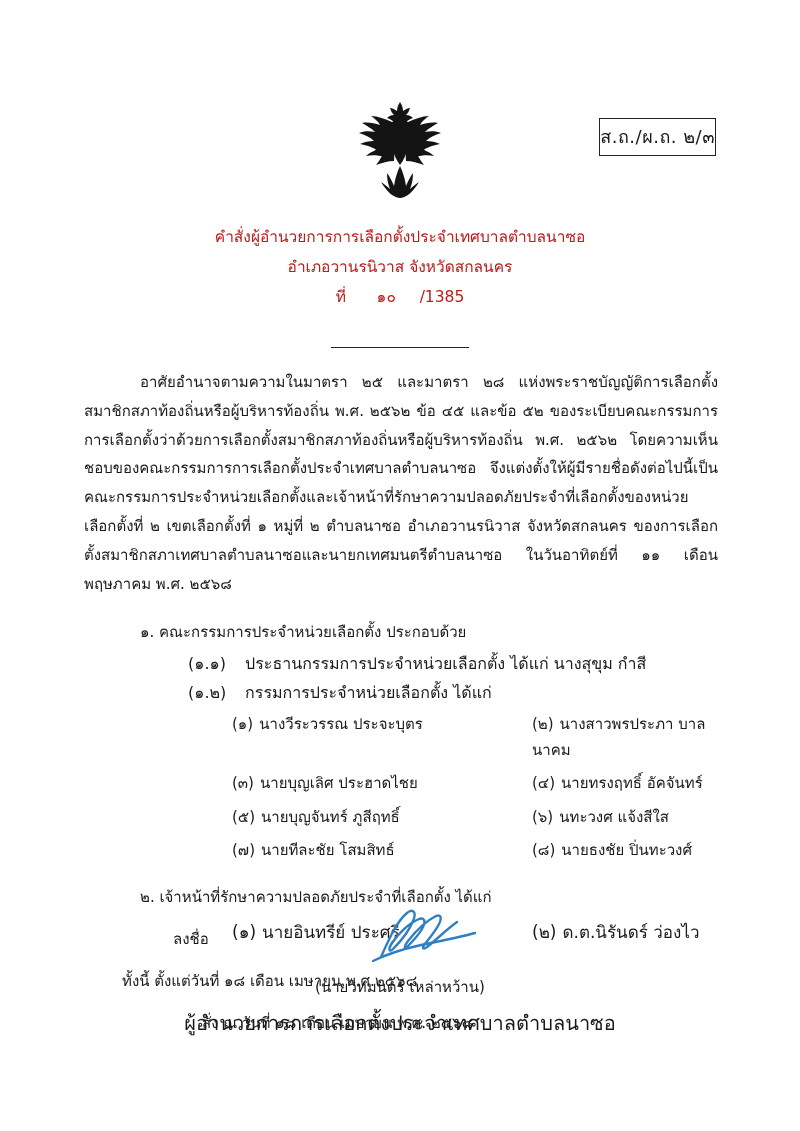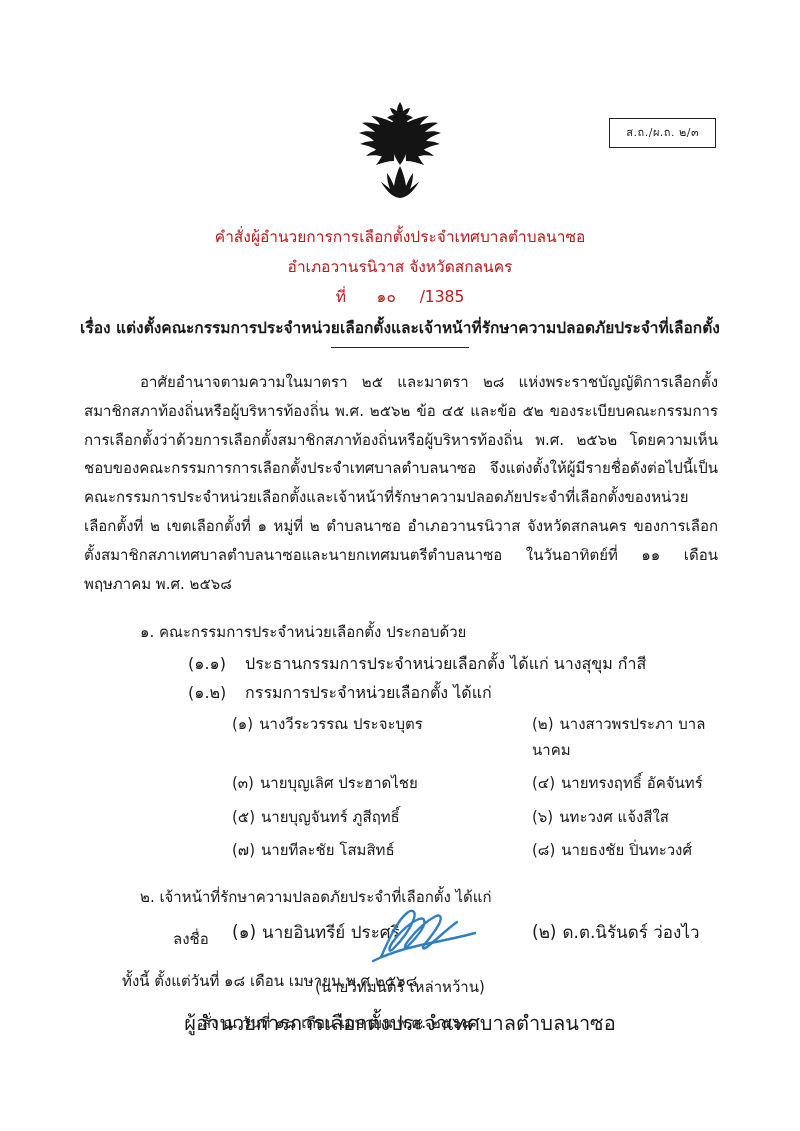--- a/index.html
+++ b/index.html
@@ -22,22 +22,22 @@
     box-sizing: border-box;
     padding: 0;
   }
 
   
   .form-code-box {
     position: absolute;
     top: 118px;
     right: 84px;
     border: 1px solid #222;
-    padding: 8px 16px;
-    font-size: 11px;
+    padding: 8px 0;
+    font-size: 18px;
     line-height: 1.1;
     letter-spacing: 0.5px;
     background: #fff;
     margin-left: 18px;
   }
 
   
   .emblem {
     position: absolute;
     top: 96px;
@@ -179,21 +179,20 @@
   <div class="header">
     <div class="line">คำสั่งผู้อำนวยการการเลือกตั้งประจำเทศบาลตำบลนาซอ</div>
     <div class="line">อำเภอวานรนิวาส   จังหวัดสกลนคร</div>
     <div class="line order-no">
       <span>ที่</span>
       <span class="sp">&nbsp;&nbsp;&nbsp;</span>
       <span>๑๐</span>
       <span class="sp">&nbsp;&nbsp;</span>
       <span>/1385</span>
     </div>
-    <div class="subject">เรื่อง แต่งตั้งคณะกรรมการประจำหน่วยเลือกตั้งและเจ้าหน้าที่รักษาความปลอดภัยประจำที่เลือกตั้ง</div>
   </div>
 
   <div class="rule"></div>
 
   <div class="body">
 
     <div class="para">อาศัยอำนาจตามความในมาตรา ๒๕ และมาตรา ๒๘ แห่งพระราชบัญญัติการเลือกตั้งสมาชิกสภาท้องถิ่นหรือผู้บริหารท้องถิ่น พ.ศ. ๒๕๖๒ ข้อ ๔๕ และข้อ ๕๒ ของระเบียบคณะกรรมการการเลือกตั้งว่าด้วยการเลือกตั้งสมาชิกสภาท้องถิ่นหรือผู้บริหารท้องถิ่น พ.ศ. ๒๕๖๒ โดยความเห็นชอบของคณะกรรมการการเลือกตั้งประจำเทศบาลตำบลนาซอ  จึงแต่งตั้งให้ผู้มีรายชื่อดังต่อไปนี้เป็นคณะกรรมการประจำหน่วยเลือกตั้งและเจ้าหน้าที่รักษาความปลอดภัยประจำที่เลือกตั้งของหน่วยเลือกตั้งที่  ๒  เขตเลือกตั้งที่ ๑ หมู่ที่ ๒ ตำบลนาซอ  อำเภอวานรนิวาส จังหวัดสกลนคร  ของการเลือกตั้งสมาชิกสภาเทศบาลตำบลนาซอและนายกเทศมนตรีตำบลนาซอ  ในวันอาทิตย์ที่  ๑๑  เดือน  พฤษภาคม  พ.ศ. ๒๕๖๘</div>
 
     <div class="section item-1">๑. คณะกรรมการประจำหน่วยเลือกตั้ง ประกอบด้วย</div>
 

